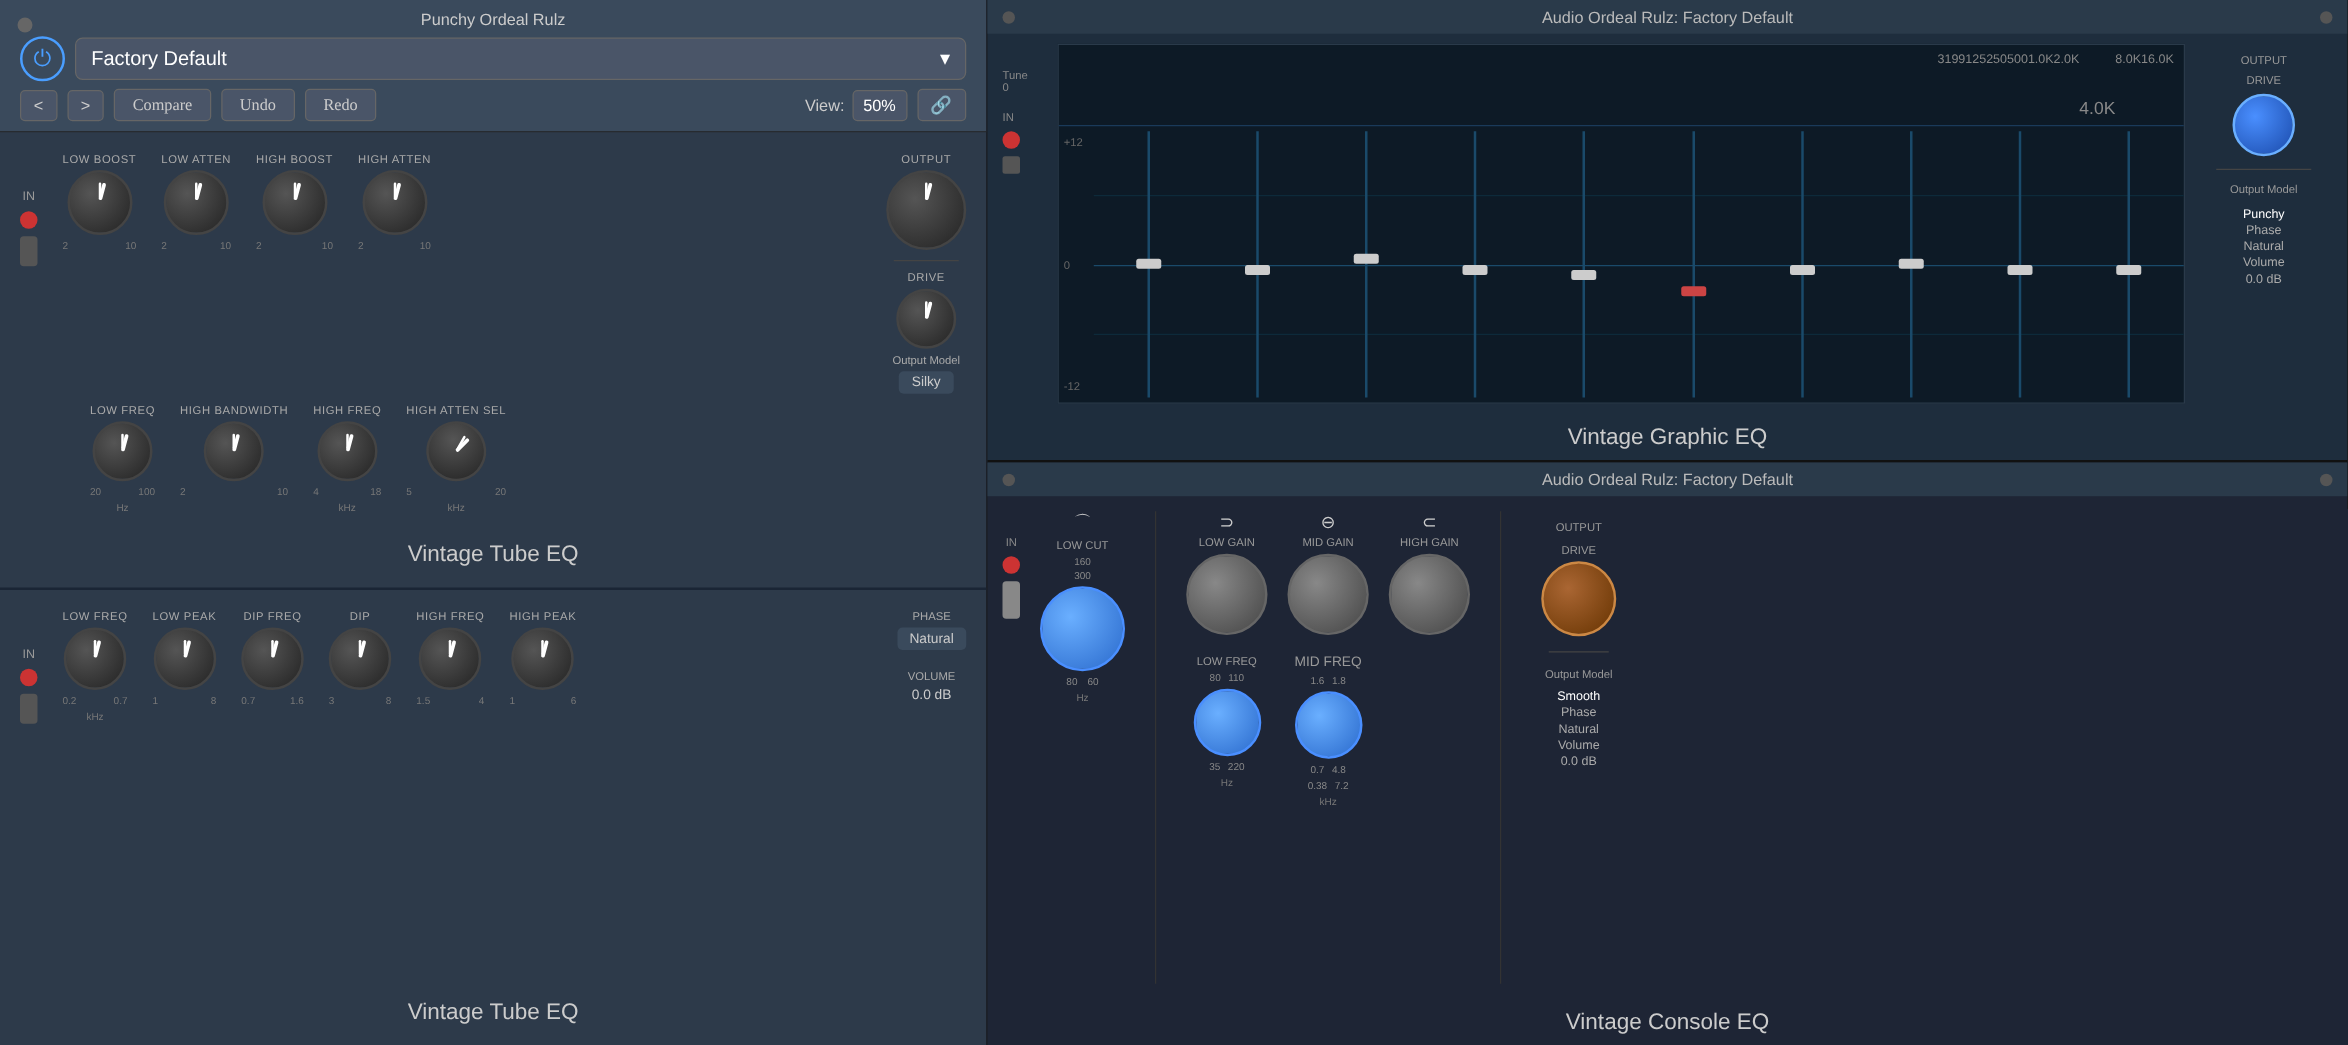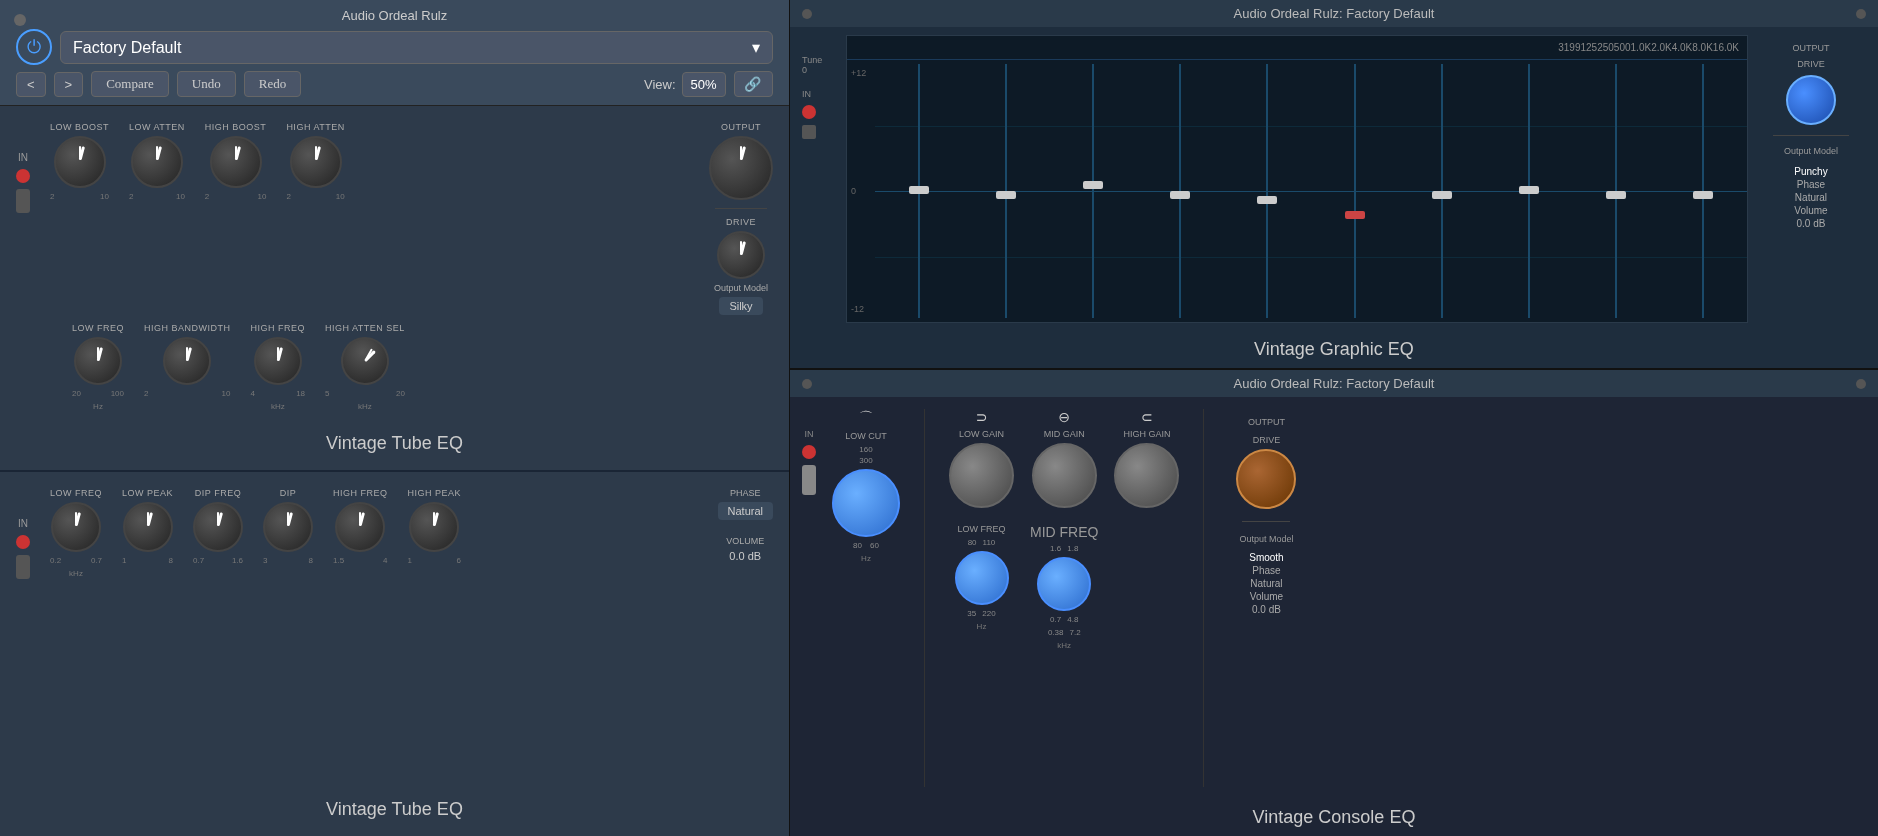--- a/index.html
+++ b/index.html
@@ -525,21 +525,21 @@
       z-index: 2;
     }
   </style>
 </head>
 <body>
 
 <div class="left-panel">
 
   <div class="left-header" style="position:relative;">
     <div class="window-controls"></div>
-    <div class="window-title">Audio Ordeal Rulz</div>
+    <div class="window-title">Punchy Ordeal Rulz</div>
 
     <div class="preset-row">
       <div class="power-btn">
         <span class="power-icon">⏻</span>
       </div>
       <div class="preset-dropdown">
         <span>Factory Default</span>
         <span>▾</span>
       </div>
     </div>
@@ -761,21 +761,21 @@
       <div style="flex:1;background:#0d1a26;border:1px solid #2a3a4a;position:relative;display:flex;flex-direction:column;">
 
         <div style="display:flex;justify-content:flex-end;padding:6px 8px;border-bottom:1px solid #1a3a5a;">
           <span style="color:#888;font-size:10px;">31</span>
           <span style="color:#888;font-size:10px;">99</span>
           <span style="color:#888;font-size:10px;">125</span>
           <span style="color:#888;font-size:10px;">250</span>
           <span style="color:#888;font-size:10px;">500</span>
           <span style="color:#888;font-size:10px;">1.0K</span>
           <span style="color:#888;font-size:10px;">2.0K</span>
-          <span style="color:#888;font-size:10px;">4.0K</span>
+          <span style="color:#888;font-size:14px;margin-top:36px;">4.0K</span>
           <span style="color:#888;font-size:10px;">8.0K</span>
           <span style="color:#888;font-size:10px;">16.0K</span>
         </div>
 
         <div style="flex:1;position:relative;display:flex;">
 
           <div style="display:flex;flex-direction:column;justify-content:space-between;padding:8px 4px;color:#666;font-size:9px;width:28px;">
             <span>+12</span>
             <span>0</span>
             <span>-12</span>
@@ -912,21 +912,21 @@
           <span>220</span>
         </div>
         <span style="color:#777;font-size:8px;">Hz</span>
       </div>
 
       <div style="display:flex;flex-direction:column;align-items:center;gap:4px;">
         <span style="color:#ccc;font-size:14px;">⊖</span>
         <span style="color:#999;font-size:9px;">MID GAIN</span>
         <div class="knob-gray" style="width:65px;height:65px;"></div>
         <div style="height:8px;"></div>
-        <span style="color:#999;font-size:14px;">MID FREQ</span>
+        <span style="color:#999;font-size:11px;">MID FREQ</span>
         <div style="display:flex;gap:6px;color:#888;font-size:8px;">
           <span>1.6</span>
           <span>1.8</span>
         </div>
         <div class="knob-blue-sm"></div>
         <div style="display:flex;gap:6px;color:#888;font-size:8px;">
           <span>0.7</span>
           <span>4.8</span>
         </div>
         <div style="display:flex;gap:6px;color:#888;font-size:8px;">

